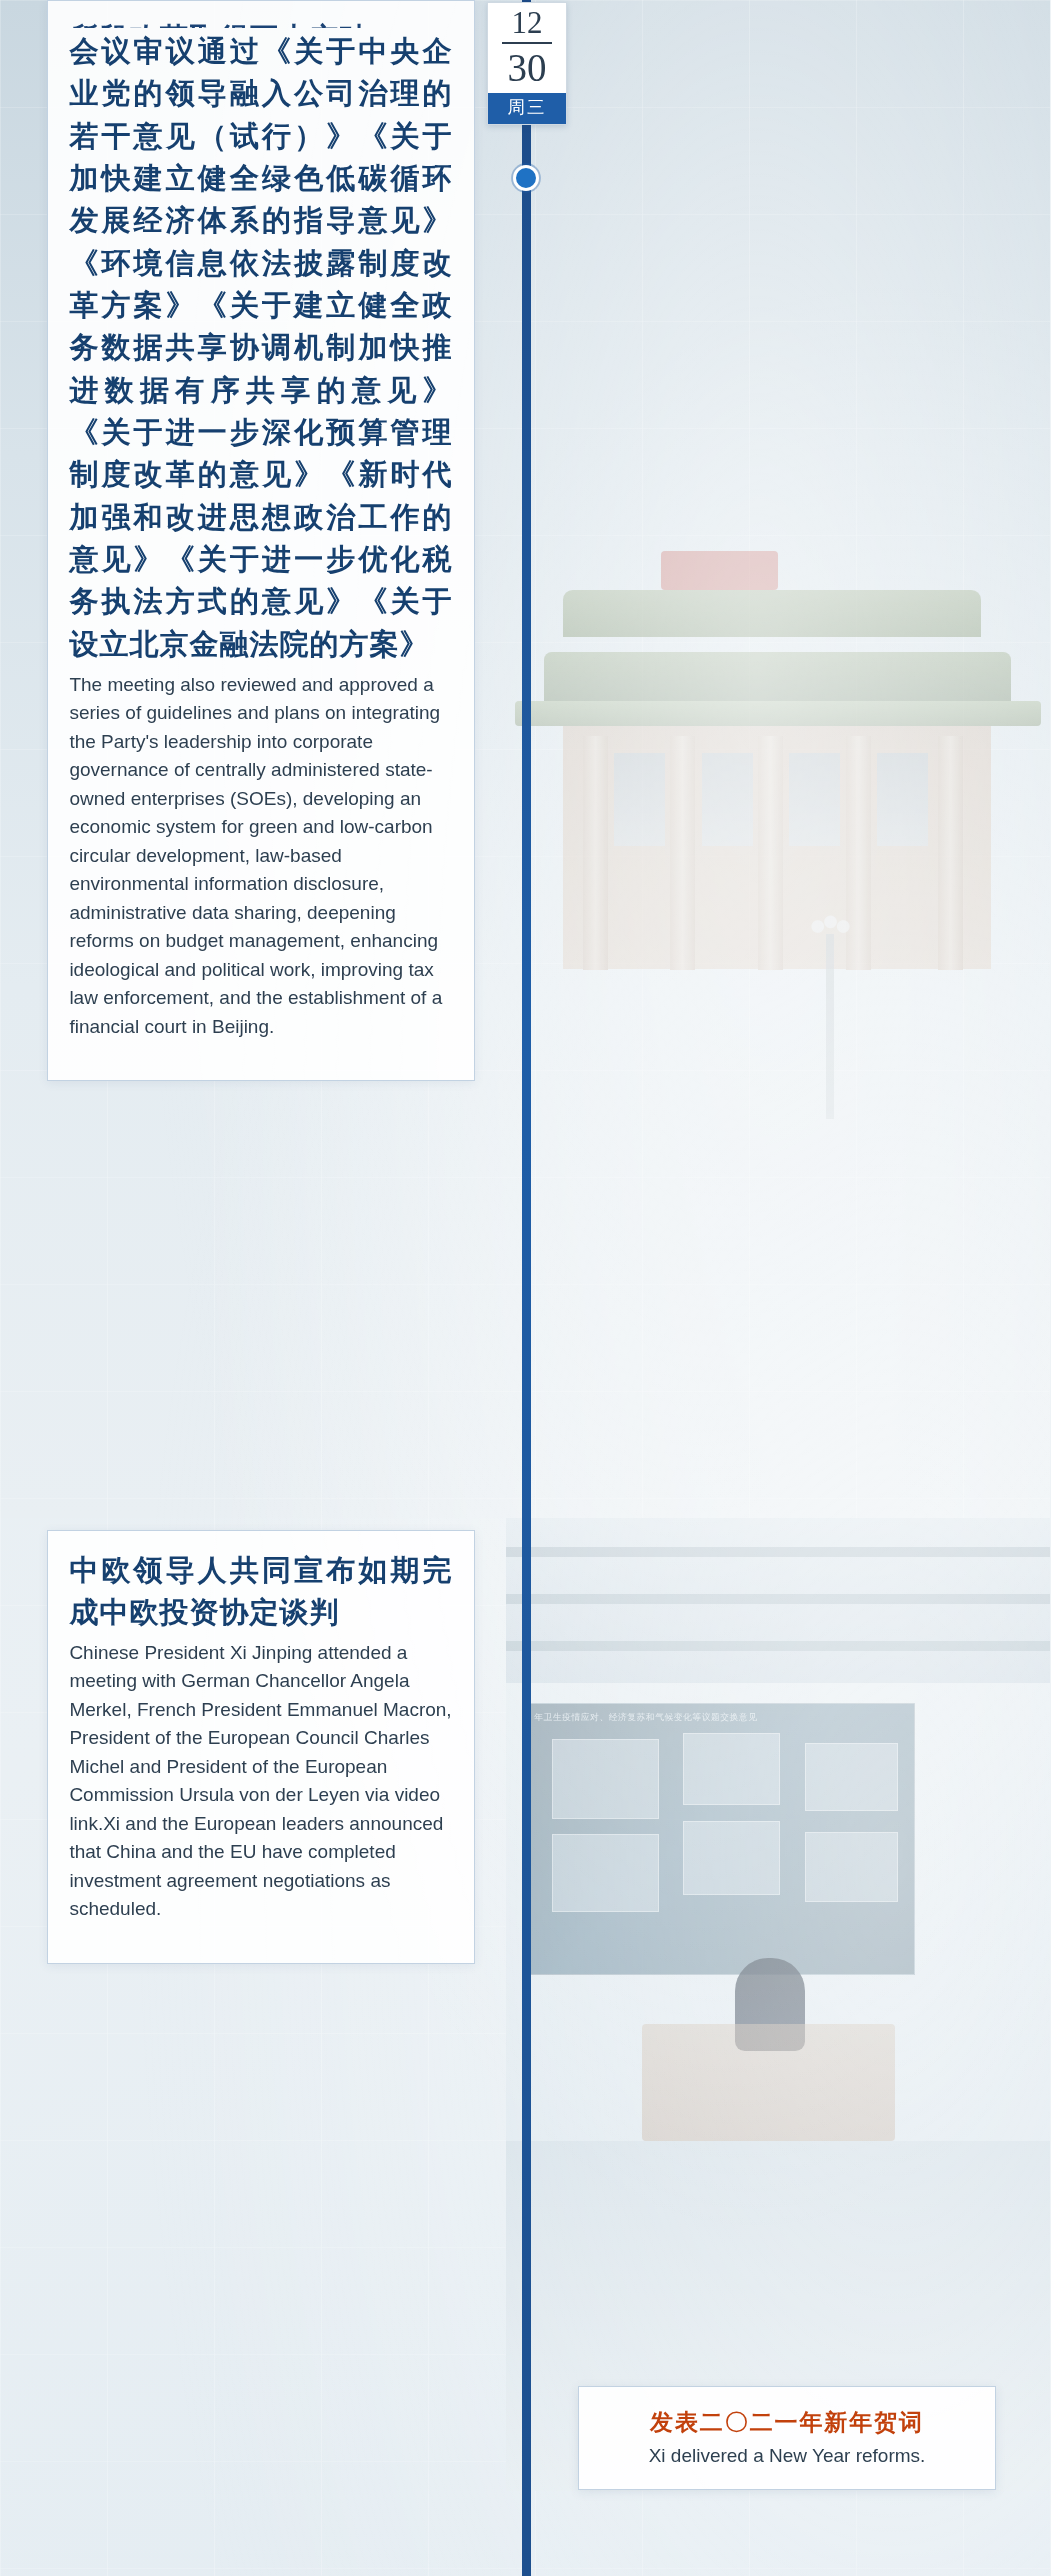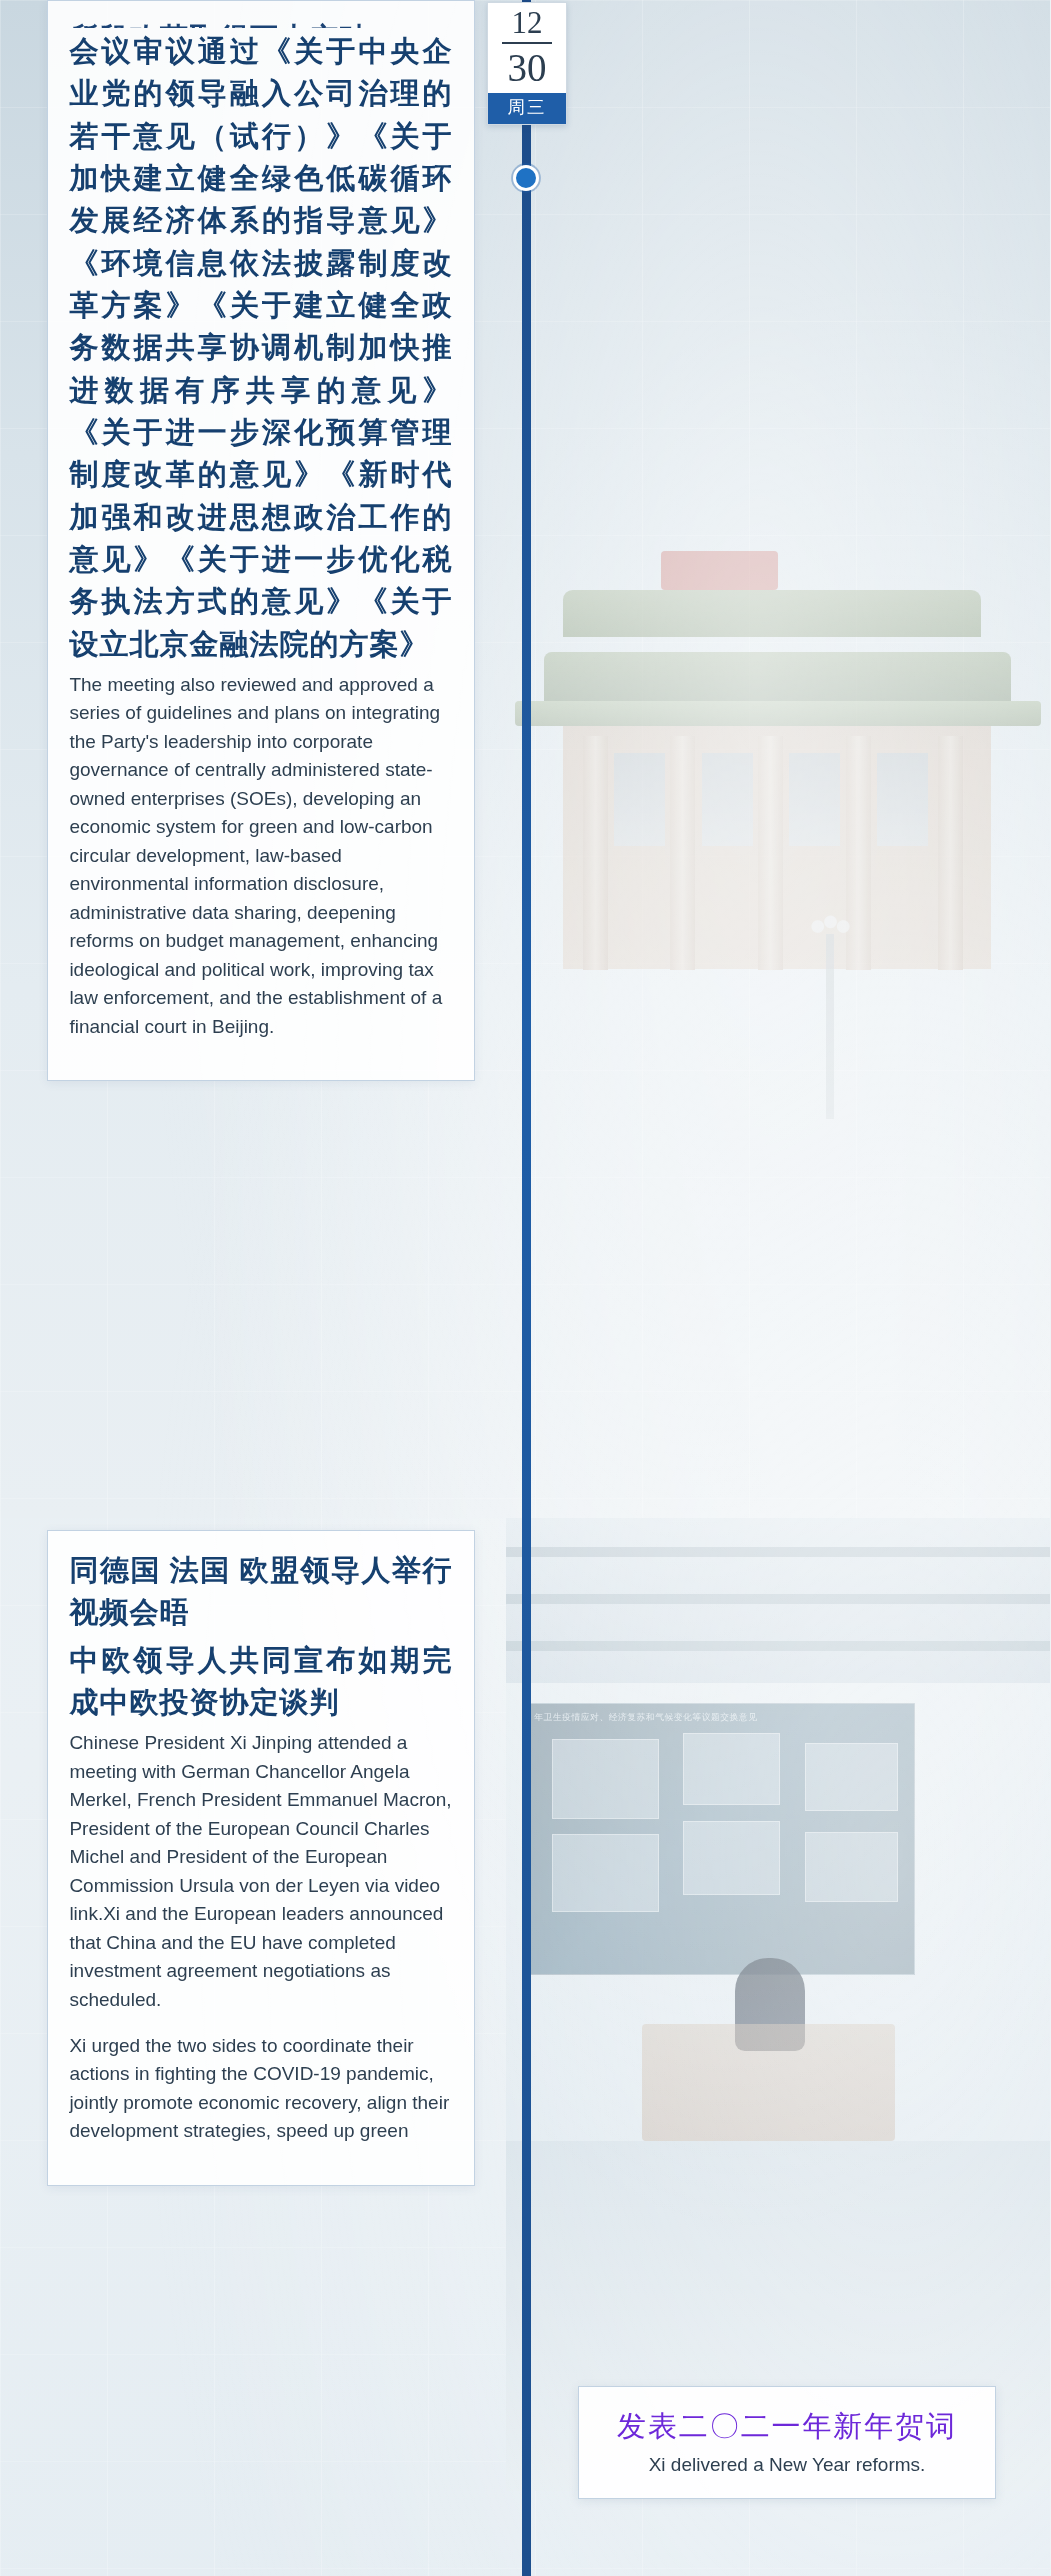--- a/index.html
+++ b/index.html
@@ -206,21 +206,21 @@
   .caption-card {
     position: absolute; left: 578px; top: 2386px; width: 418px;
     background: rgba(255,255,255,0.92);
     border: 1px solid #c2d2e2;
     box-shadow: 0 1.9px 9.7px rgba(40,70,110,.10);
     padding: 19.5px 23.4px 21.4px;
     text-align: center;
   }
   .caption-card .zh {
     font-family: "Liberation Serif", serif;
-    color: #6d28d9; font-size: 29px; letter-spacing: 1.9px; font-weight: 400;
+    color: #c2410c; font-size: 23px; letter-spacing: 1.9px; font-weight: 700;
     margin-bottom: 7.8px;
   }
   .caption-card .en2 { font-size: 19px; color: #2d3f50; }
 </style>
 </head>
 <body>
 
 <div class="page">
 
   <div class="bg-sky"></div>
@@ -275,24 +275,22 @@
   </div>
   <div class="node-dot"></div>
 
   <div class="card a">
     <div class="partial-top">所段改革取得更大突破</div>
     <p class="hl">会议审议通过《关于中央企业党的领导融入公司治理的若干意见（试行）》《关于加快建立健全绿色低碳循环发展经济体系的指导意见》《环境信息依法披露制度改革方案》《关于建立健全政务数据共享协调机制加快推进数据有序共享的意见》《关于进一步深化预算管理制度改革的意见》《新时代加强和改进思想政治工作的意见》《关于进一步优化税务执法方式的意见》《关于设立北京金融法院的方案》</p>
     <p class="en">The meeting also reviewed and approved a series of guidelines and plans on integrating the Party's leadership into corporate governance of centrally administered state-owned enterprises (SOEs), developing an economic system for green and low-carbon circular development, law-based environmental information disclosure, administrative data sharing, deepening reforms on budget management, enhancing ideological and political work, improving tax law enforcement, and the establishment of a financial court in Beijing.</p>
   </div>
 
   <div class="card b">
-    <p class="hl lead">同德国 法国 欧盟领导人举行视频会晤</p>
     <p class="hl">中欧领导人共同宣布如期完成中欧投资协定谈判</p>
     <p class="en">Chinese President Xi Jinping attended a meeting with German Chancellor Angela Merkel, French President Emmanuel Macron, President of the European Council Charles Michel and President of the European Commission Ursula von der Leyen via video link.Xi and the European leaders announced that China and the EU have completed investment agreement negotiations as scheduled.</p>
-    <p class="en">Xi urged the two sides to coordinate their actions in fighting the COVID-19 pandemic, jointly promote economic recovery, align their development strategies, speed up green</p>
   </div>
 
   <div class="caption-card">
     <div class="zh">发表二〇二一年新年贺词</div>
     <div class="en2">Xi delivered a New Year reforms.</div>
   </div>
 
 </div>
 
 

